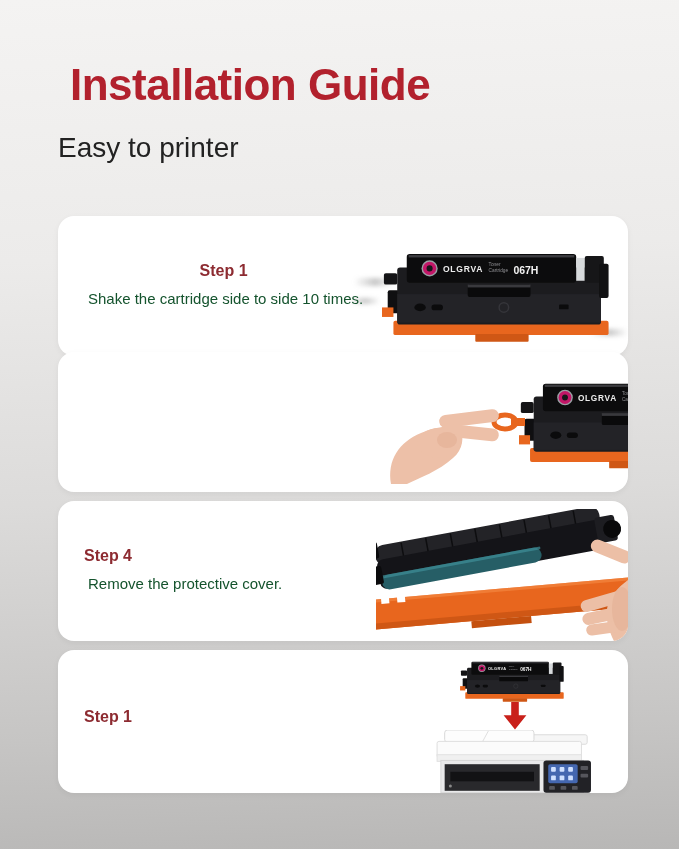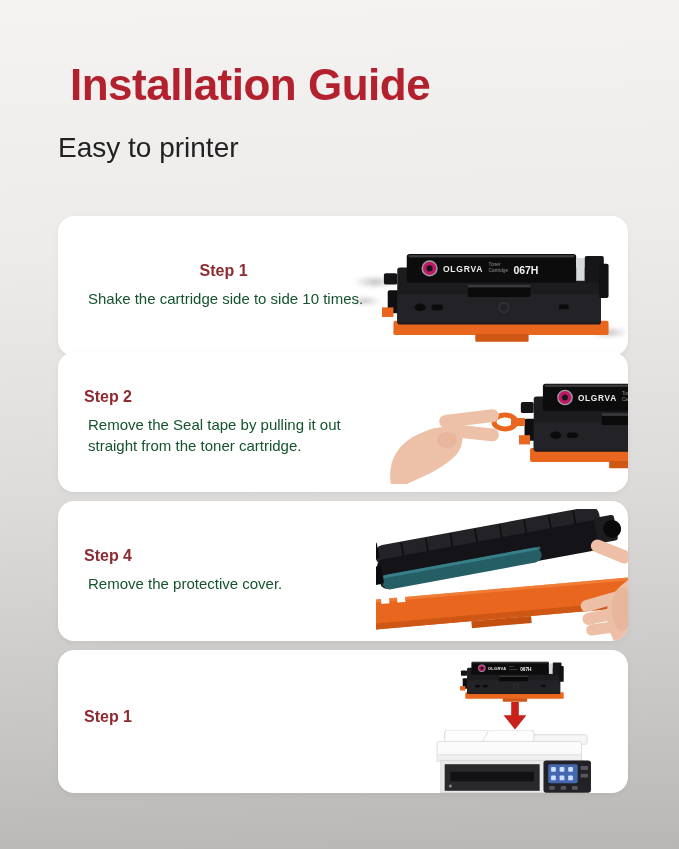--- a/index.html
+++ b/index.html
@@ -87,25 +87,20 @@
     <div class="streak s2"></div>
     <div class="streak s3"></div>
     <div class="art art1">
       <svg width="238" height="92" viewBox="0 0 250 96">
         <use href="#cart"></use>
       </svg>
     </div>
   </section>
 
   <section class="card card2">
-    <div class="copy">
-      <h3 class="step-label">Step 2</h3>
-      <p class="step-text">Remove the Seal tape by pulling it out
-straight from the toner cartridge.</p>
-    </div>
     <div class="art art2">
       <svg width="285" height="108" viewBox="0 0 285 108">
         <use href="#cart" transform="translate(176,4) scale(0.92)"></use>
         <rect x="168" y="42" width="14" height="8" fill="#E8661E"></rect>
         <ellipse cx="162" cy="46" rx="11" ry="7" fill="none" stroke="#E8661E" stroke-width="5"></ellipse>
         <g fill="#edc0a8">
           <path d="M 48 108 C 44 84 56 66 78 57 C 92 51 106 49 116 52 C 122 60 120 74 110 82 C 96 95 76 102 64 108 Z"></path>
           <rect x="96" y="36" width="60" height="13" rx="6.5" transform="rotate(-7 126 42)"></rect>
           <rect x="98" y="50" width="58" height="13" rx="6.5" transform="rotate(6 127 56)"></rect>
           <ellipse cx="96" cy="67" rx="22" ry="15"></ellipse>

